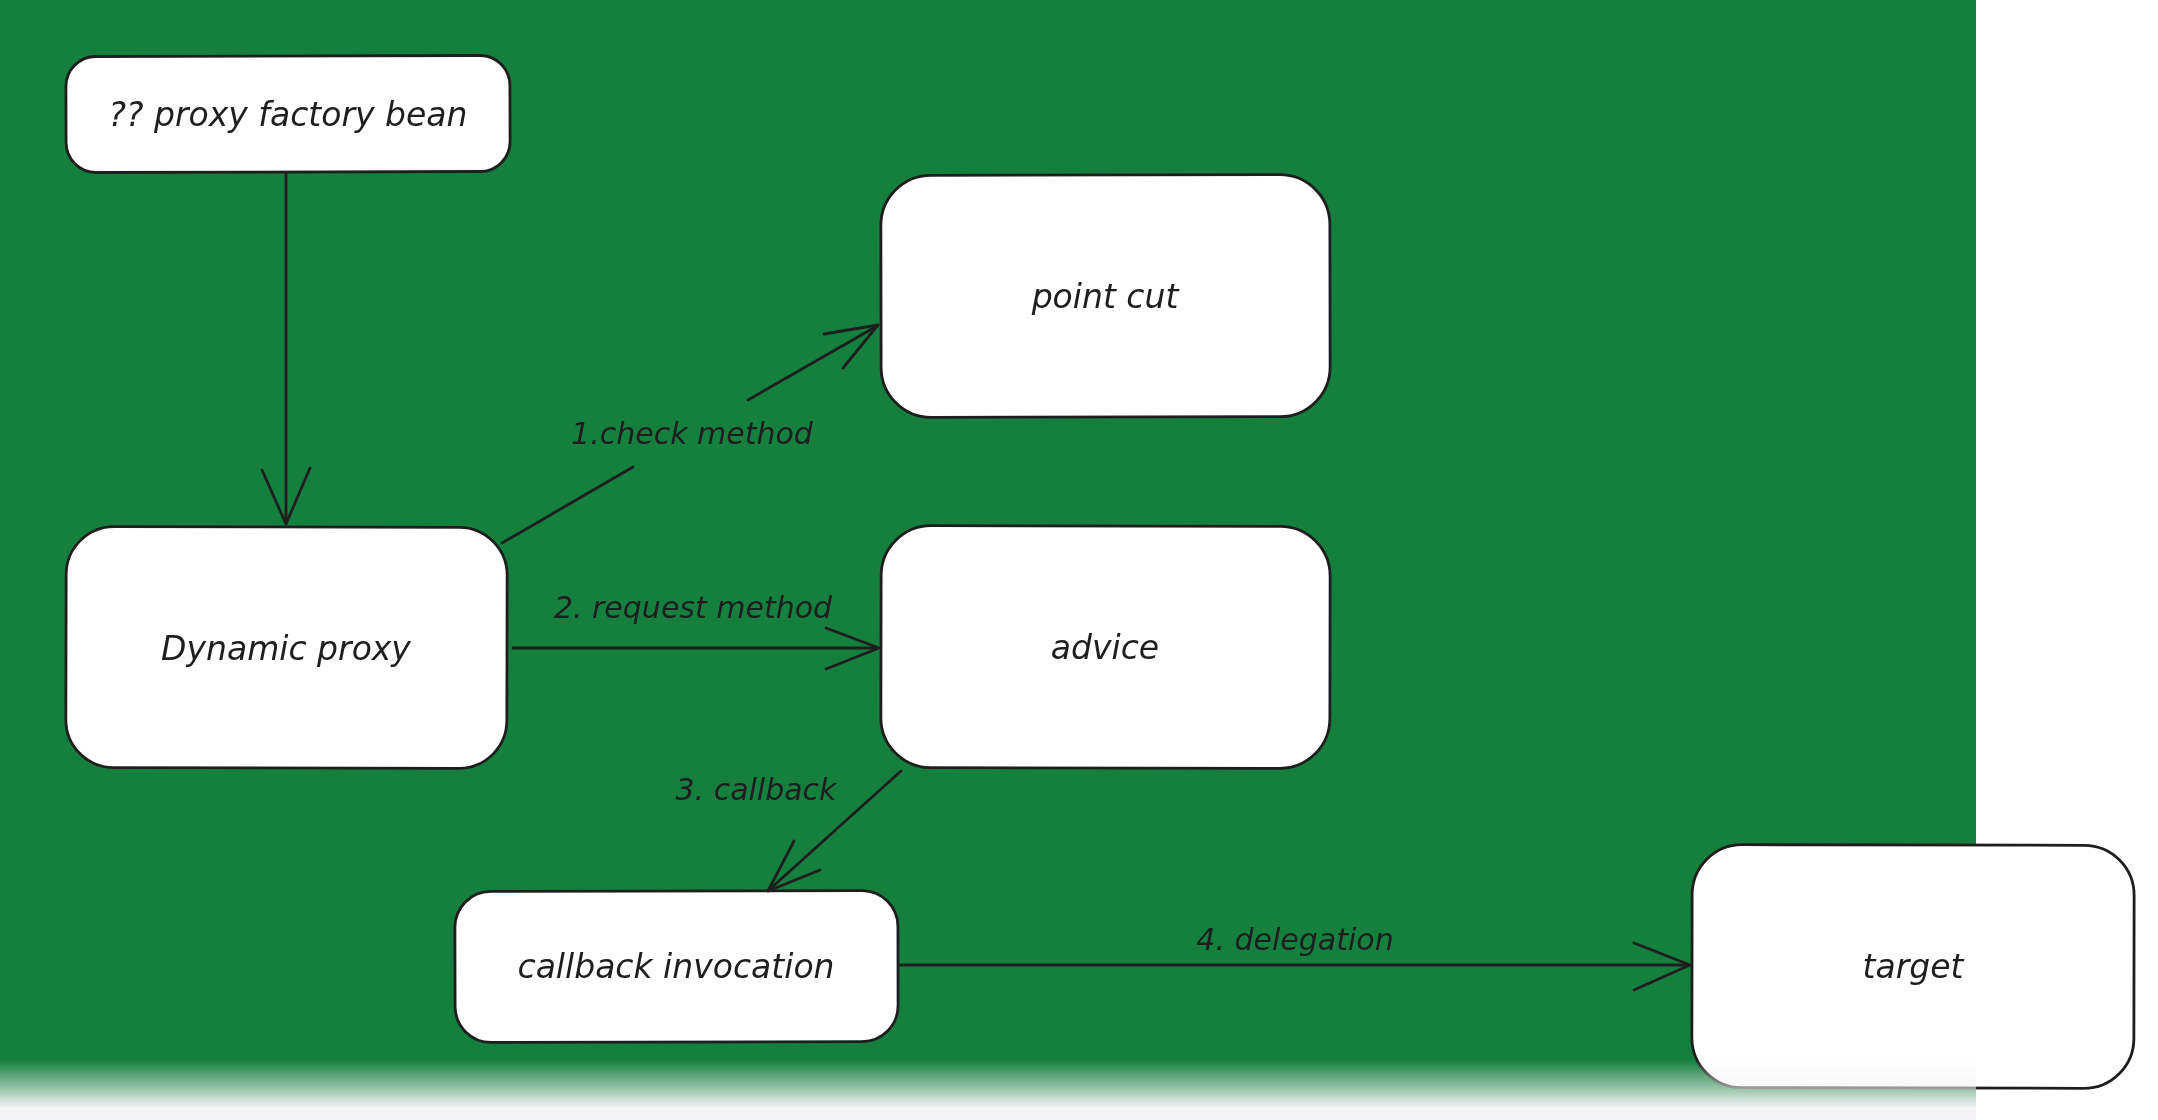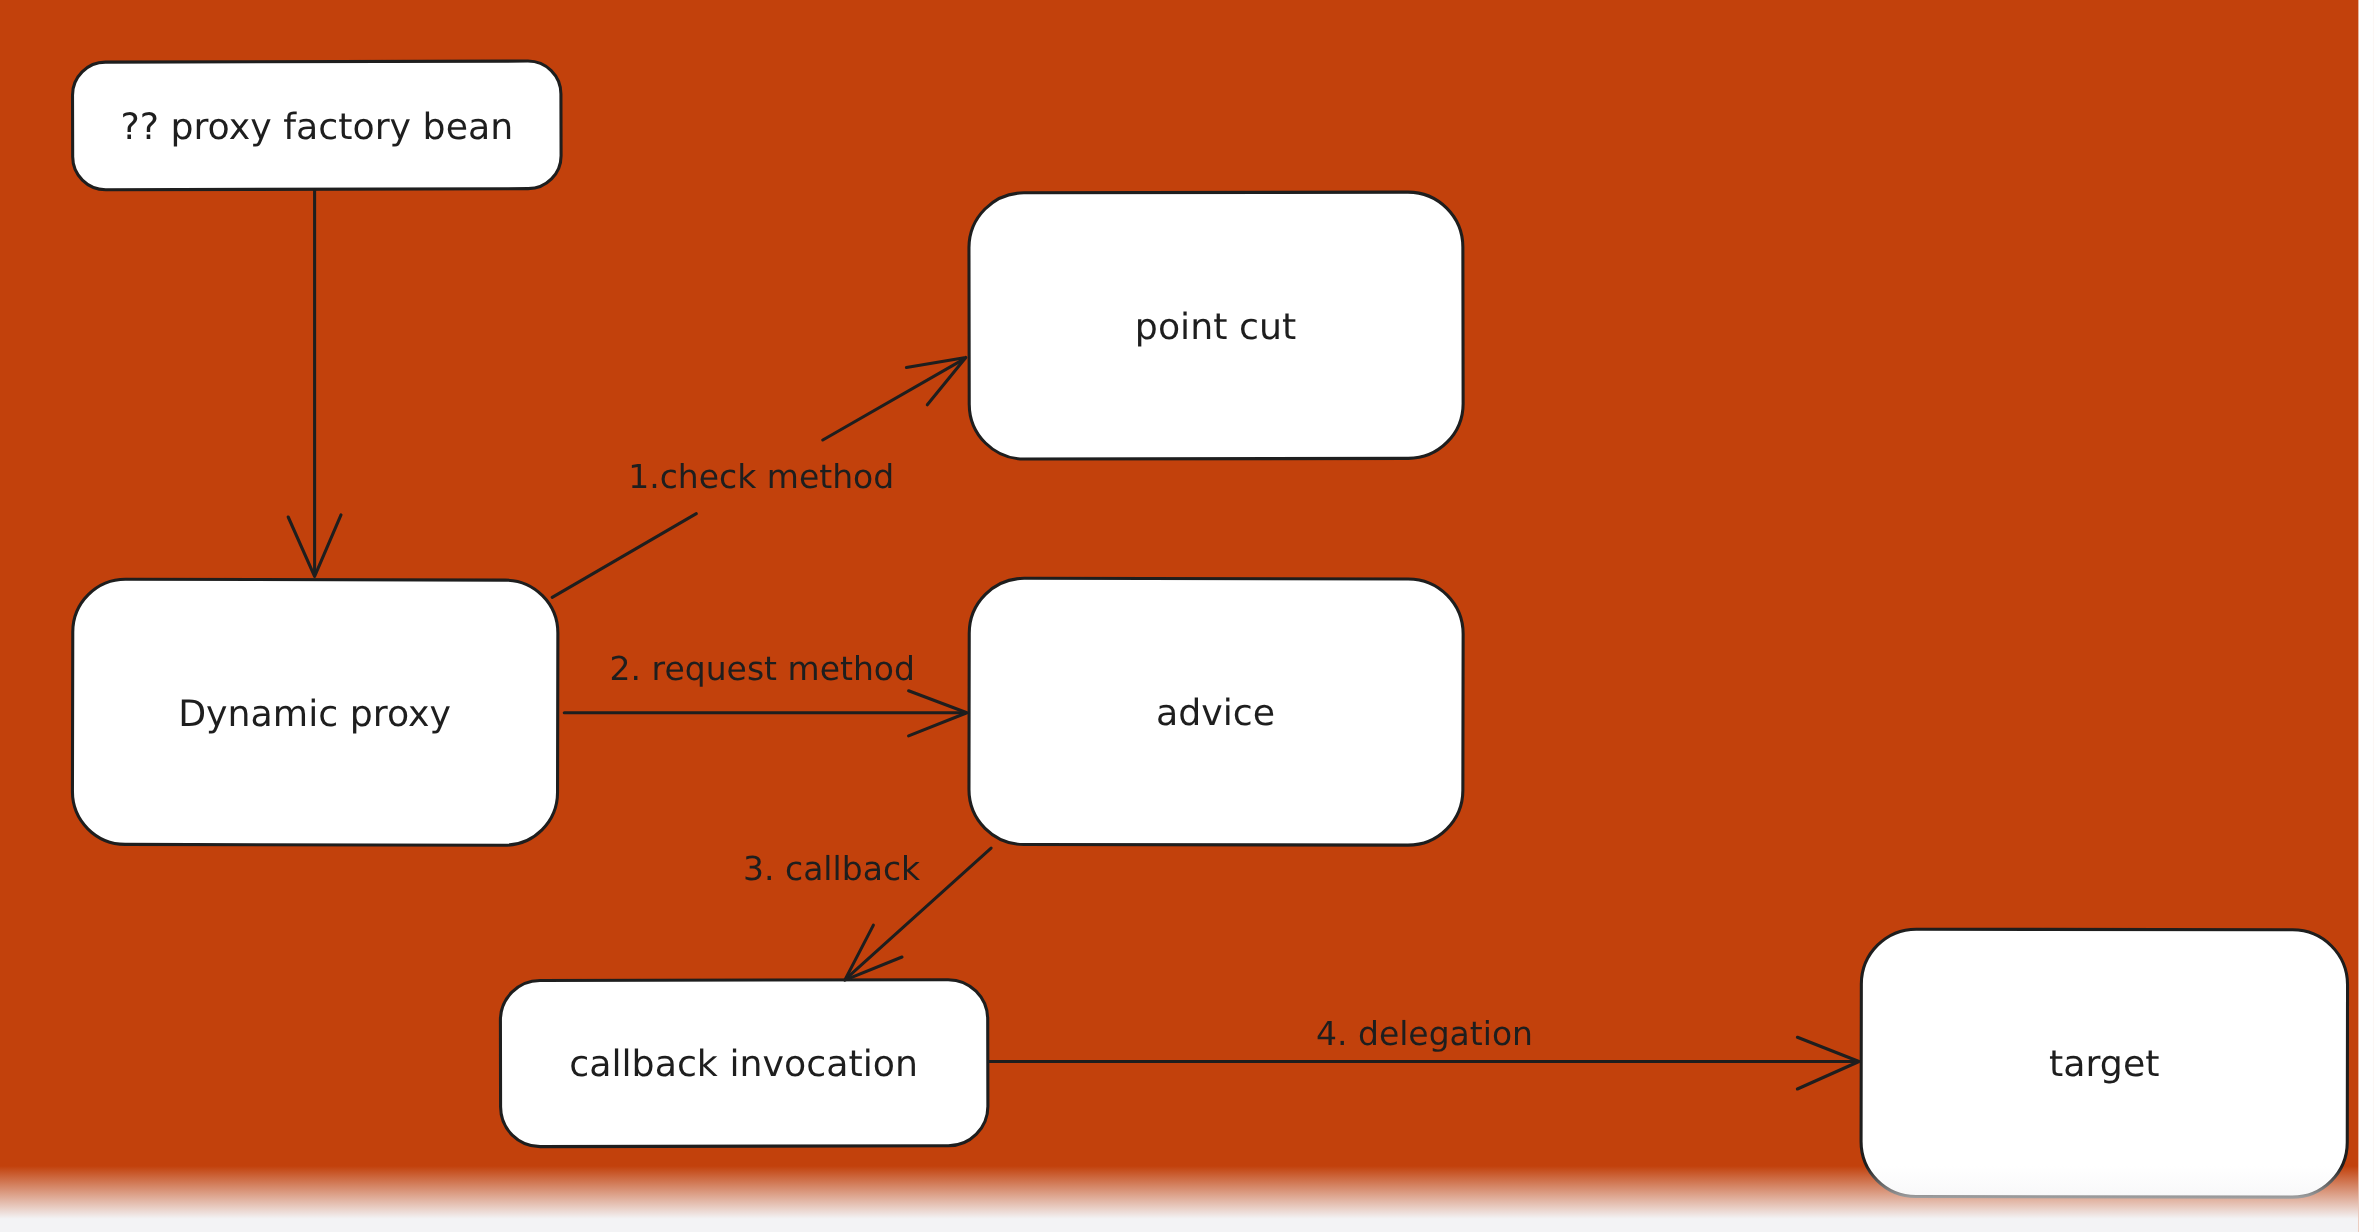--- a/index.html
+++ b/index.html
@@ -6,23 +6,24 @@
     margin: 0;
     padding: 0;
     width: 2158px;
     height: 1120px;
     background: #ffffff;
     overflow: hidden;
     font-family: "DejaVu Sans", "Liberation Sans", sans-serif;
   }
   .canvas {
     position: relative;
-    width: 2144px;
+    width: 1976px;
     height: 1120px;
-    background: #c2410c;
+    background: #15803d;
+    font-style: italic;
   }
   .canvas svg {
     display: block;
   }
   .bottom-fade {
     position: absolute;
     left: 0;
     bottom: 0;
     width: 100%;
     height: 60px;

